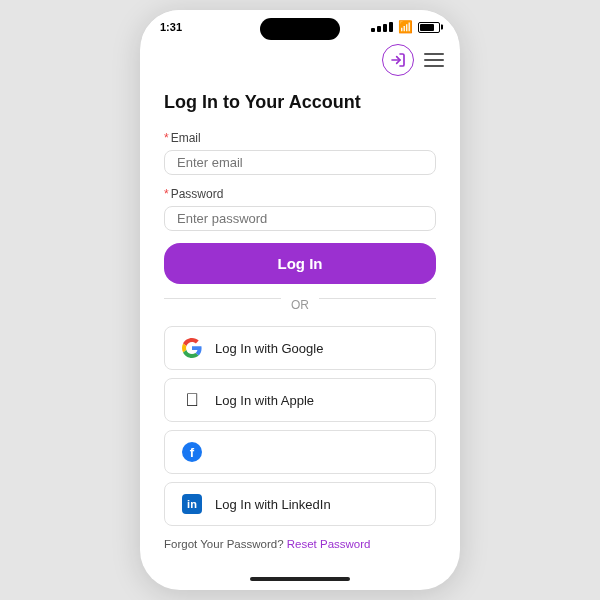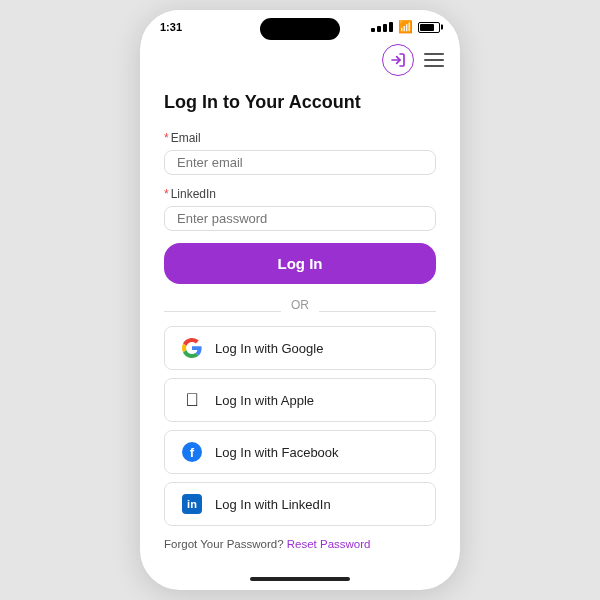--- a/index.html
+++ b/index.html
@@ -160,21 +160,21 @@
       border: none;
       border-radius: 16px;
       padding: 12px;
       font-size: 15px;
       font-weight: 600;
       cursor: pointer;
       margin-bottom: 14px;
     }
     .or-divider {
       display: flex;
-      align-items: flex-end;
+      align-items: flex-start;
       gap: 10px;
       margin-bottom: 14px;
     }
     .or-divider .line {
       flex: 1;
       height: 1px;
       background: #e0e0e0;
     }
     .or-divider .or-text {
       font-size: 12px;
@@ -303,21 +303,21 @@
     <div>
       <div class="field-label">
         <span class="required-star">*</span><span>Email</span>
       </div>
       <input type="email" class="input-field" placeholder="Enter email" style="">
     </div>
 
     
     <div>
       <div class="field-label">
-        <span class="required-star">*</span><span>LinkedIn</span>
+        <span class="required-star">*</span><span>Password</span>
       </div>
       <input type="password" class="input-field" placeholder="Enter password" style="">
     </div>
 
     
     <button class="login-btn">Log In</button>
 
     
     <div class="or-divider">
       <div class="line"></div>
@@ -342,21 +342,20 @@
       <div class="icon-wrap">
         <span class="apple-icon"></span>
       </div>
       <span>Log In with Apple</span>
     </button>
 
     <button class="social-btn">
       <div class="icon-wrap">
         <div class="facebook-icon">f</div>
       </div>
-      <span>Log In with Facebook</span>
     </button>
 
     <button class="social-btn">
       <div class="icon-wrap">
         <div class="linkedin-icon">in</div>
       </div>
       <span>Log In with LinkedIn</span>
     </button>
 
     

